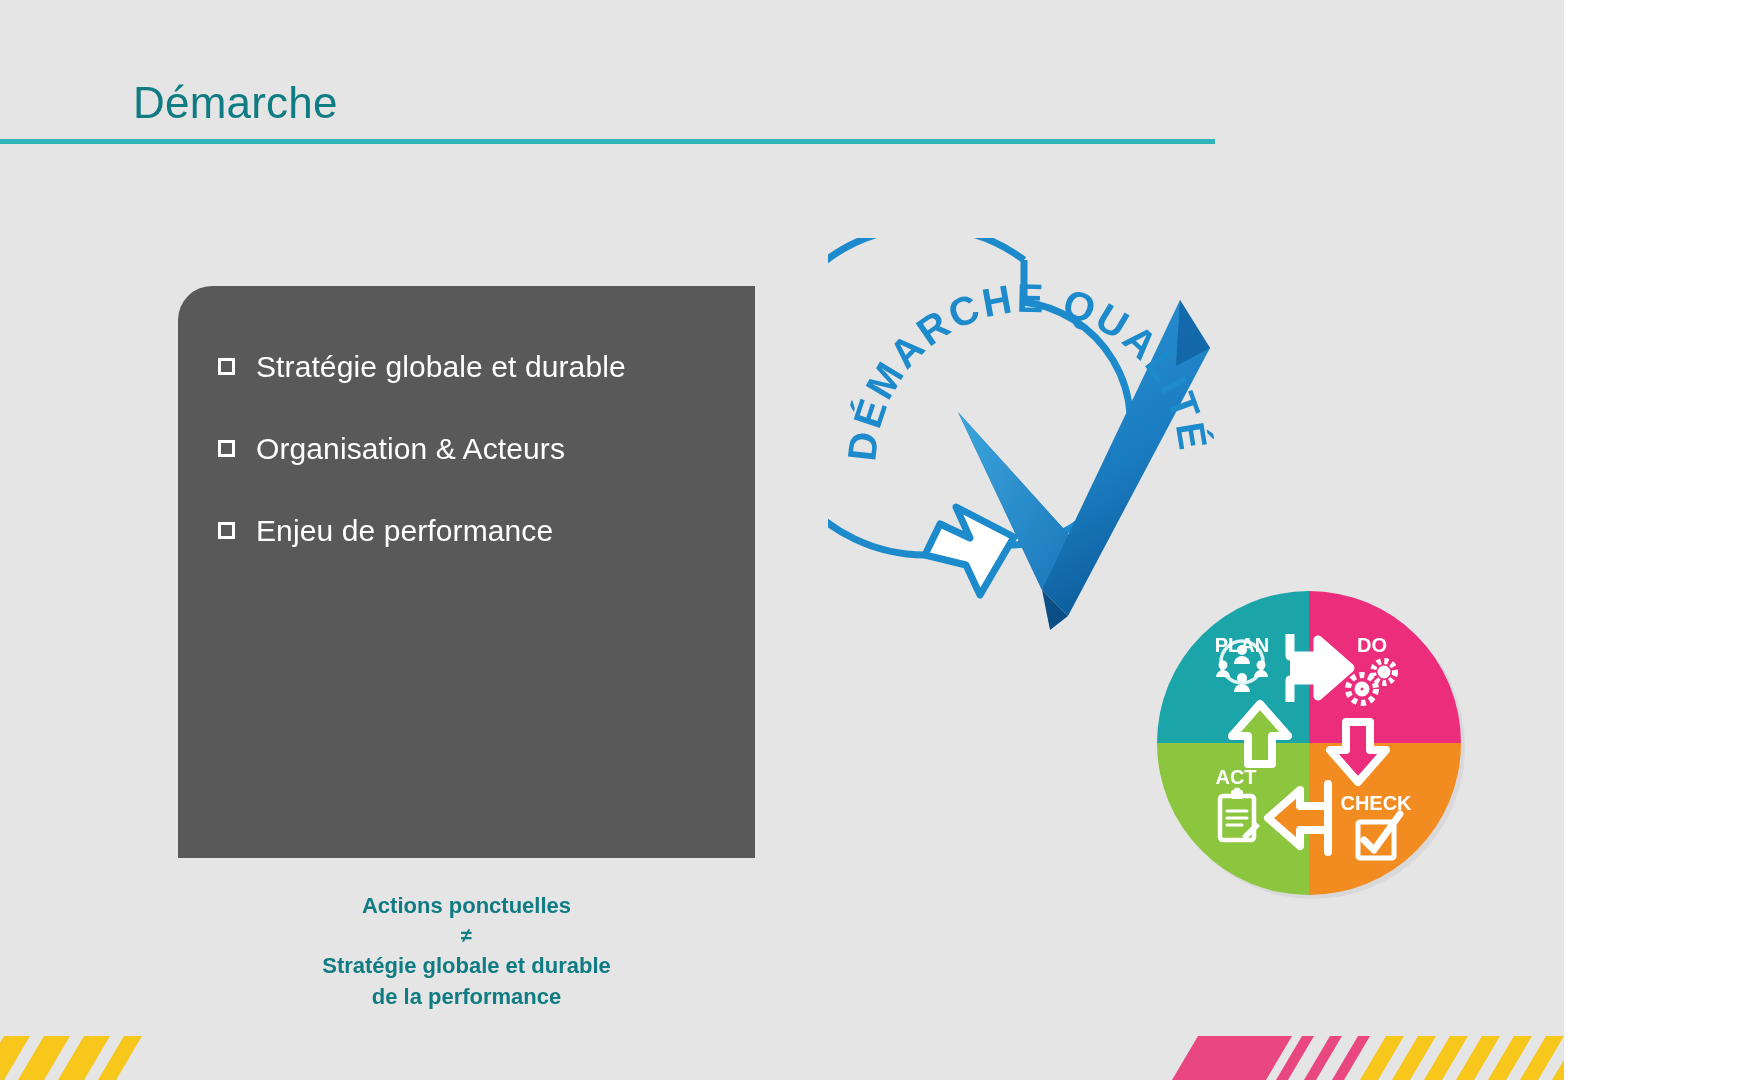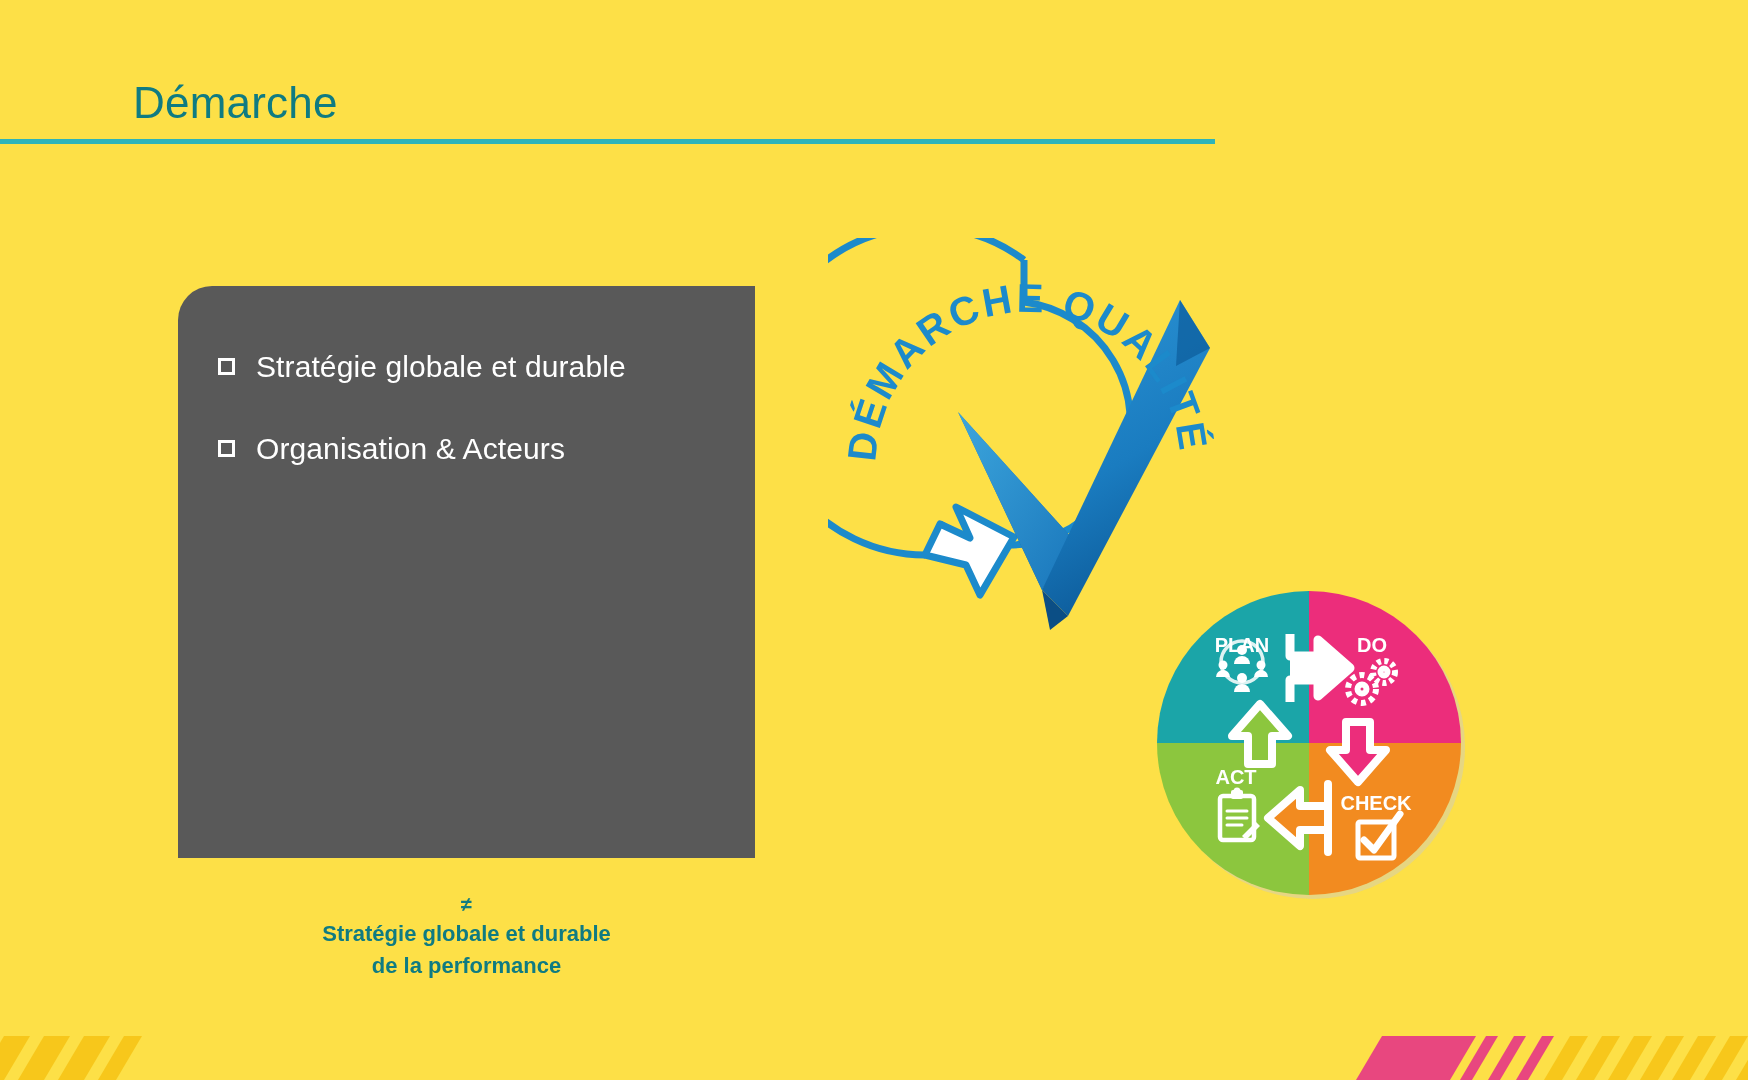--- a/index.html
+++ b/index.html
@@ -5,23 +5,23 @@
   * { box-sizing: border-box; margin: 0; padding: 0; }
   html, body {
     width: 1748px;
     height: 1080px;
     background: #ffffff;
     font-family: "Liberation Sans", sans-serif;
     overflow: hidden;
   }
   #slide {
     position: relative;
-    width: 1748px;
+    width: 1564px;
     height: 1080px;
-    background: #fde047;
+    background: #e5e5e5;
   }
 
   
   #title {
     position: absolute;
     left: 133px;
     top: 78px;
     font-size: 44px;
     font-weight: 400;
     color: #0f7b82;
@@ -141,26 +141,31 @@
       <div class="bullet-row">
         <span class="bullet-mark"></span>
         <span class="bullet-text">Stratégie globale et durable</span>
       </div>
 
       <div class="bullet-row">
         <span class="bullet-mark"></span>
         <span class="bullet-text">Organisation &amp; Acteurs</span>
       </div>
 
+      <div class="bullet-row">
+        <span class="bullet-mark"></span>
+        <span class="bullet-text">Enjeu de performance</span>
+      </div>
 
 
     </div>
   </div>
 
   <div id="caption">
+    <div>Actions ponctuelles</div>
     <div class="neq">≠</div>
     <div>Stratégie globale et durable</div>
     <div>de la performance</div>
   </div>
 
   <div id="badge">
     <svg viewBox="0 0 400 430" width="400" height="430">
       <defs>
         <linearGradient id="gCheckL" x1="0" y1="0" x2="1" y2="1">
           <stop offset="0%" stop-color="#3FA9DF"></stop>

